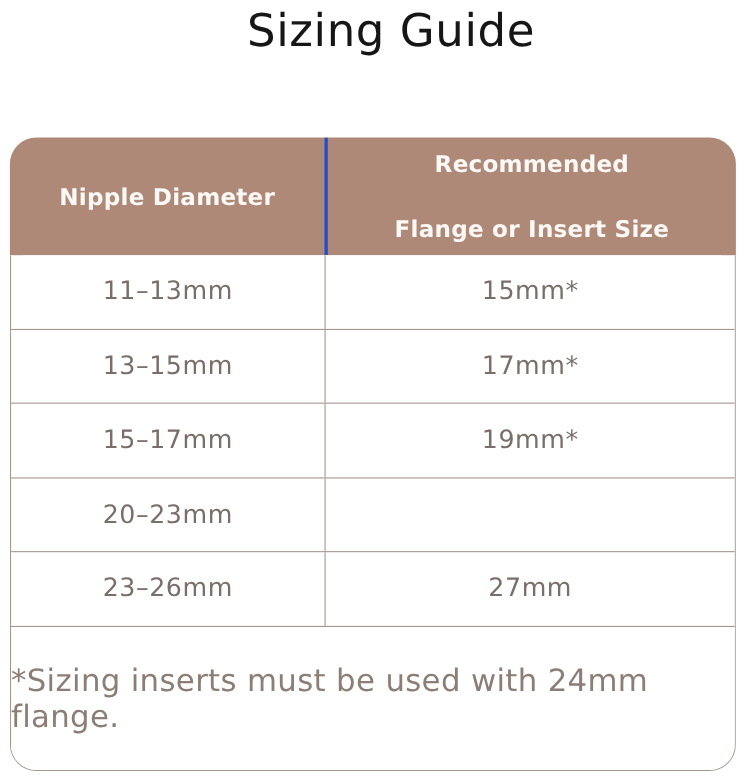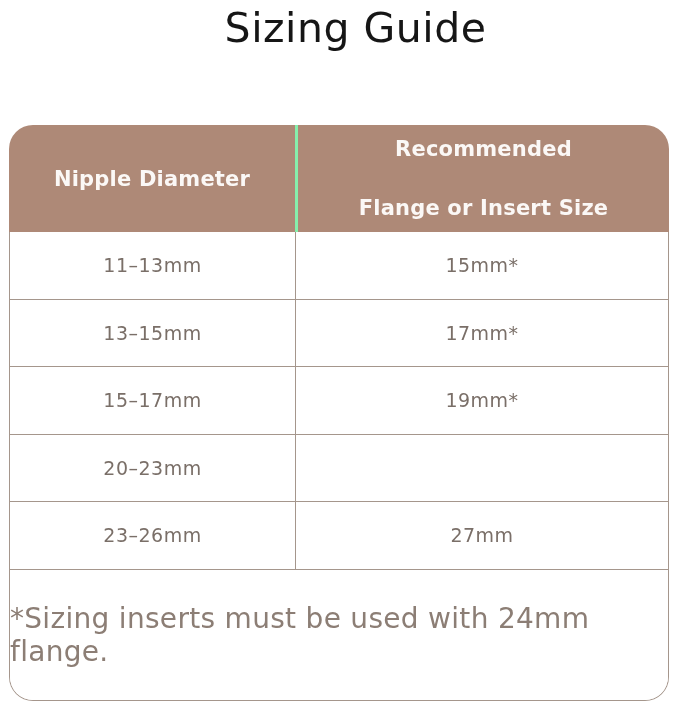--- a/index.html
+++ b/index.html
@@ -53,21 +53,21 @@
     color: #fbf8f6;
     font-weight: bold;
     font-size: 21px;
     line-height: 28px;
     text-align: center;
     letter-spacing: 0.2px;
   }
   .header-cell.left {
     width: 286px;
     flex: 0 0 286px;
-    border-right: 3px solid #86efac;
+    border-right: 3px solid #1d4ed8;
   }
   .header-cell.right { flex: 1; gap: 31px; }
   .table-body {
     flex: 1;
     display: flex;
     flex-direction: column;
     border-left: 1.5px solid #a5968c;
     border-right: 1.5px solid #a5968c;
     border-bottom: 1.5px solid #a5968c;
     border-radius: 0 0 24px 24px;
@@ -79,21 +79,21 @@
     height: 67.5px;
     flex: 0 0 67.5px;
     box-sizing: border-box;
     display: flex;
     border-bottom: 1.5px solid #a5968c;
   }
   .cell {
     display: flex;
     align-items: center;
     justify-content: center;
-    font-size: 19px;
+    font-size: 23px;
     color: #7a6f68;
     letter-spacing: 0.5px;
     box-sizing: border-box;
   }
   .cell.left {
     width: 286px;
     flex: 0 0 286px;
     border-right: 1.5px solid #a5968c;
   }
   .cell.right { flex: 1; text-align: center; }

